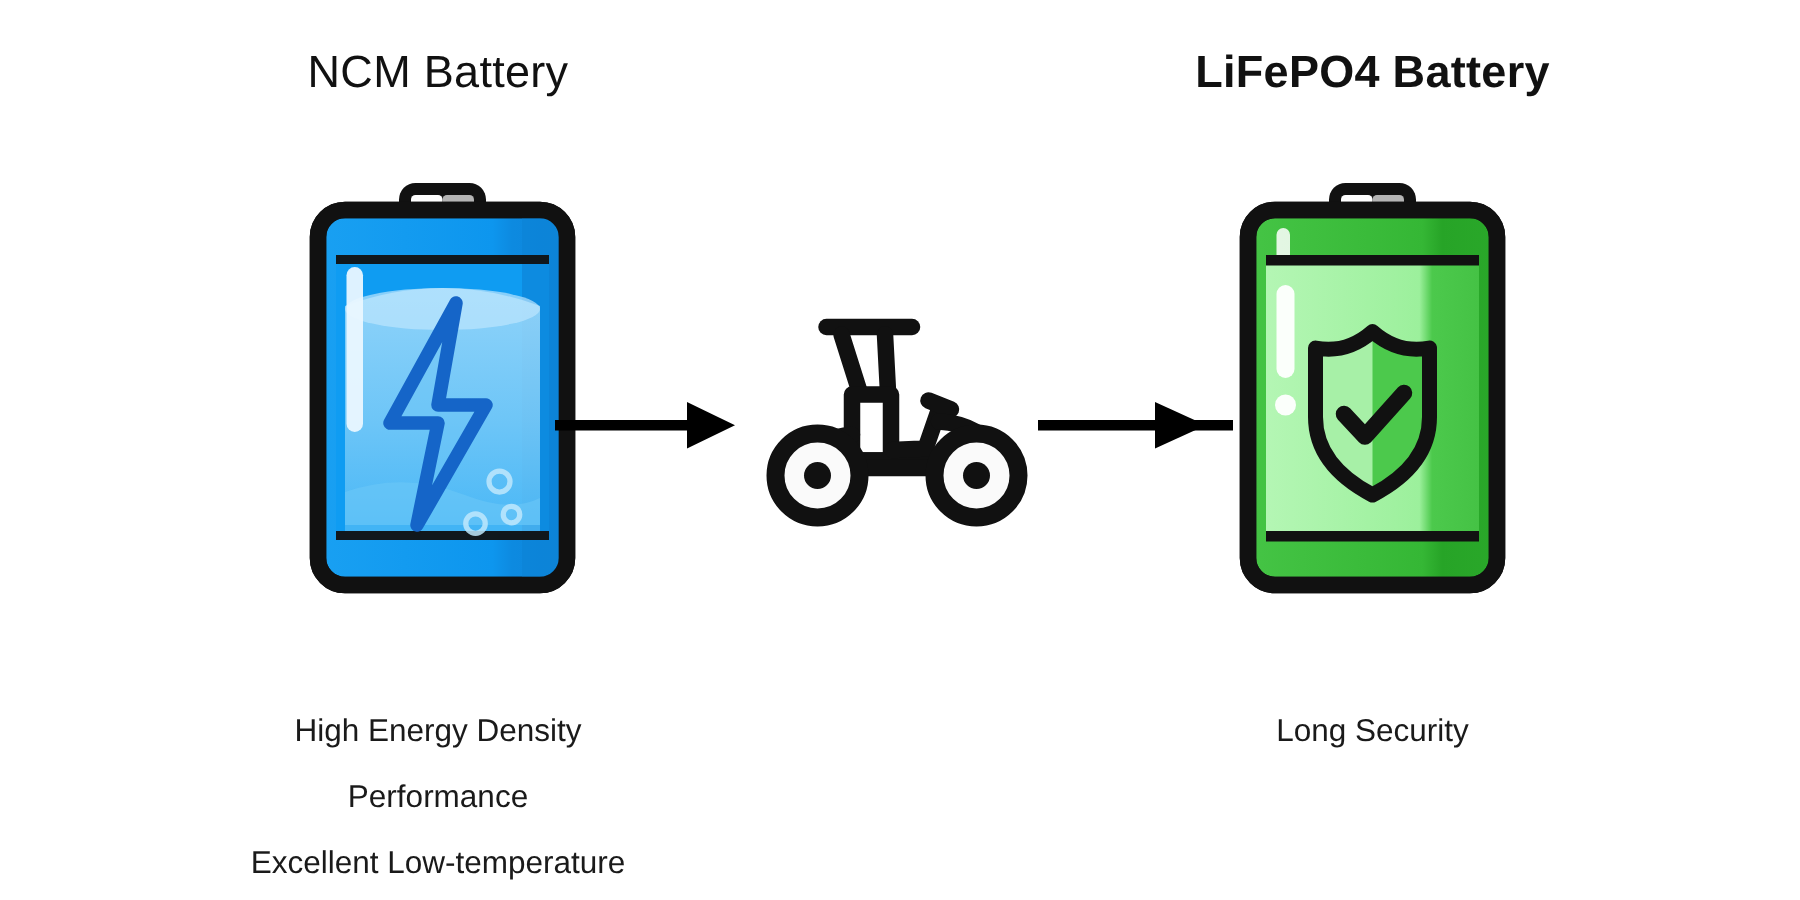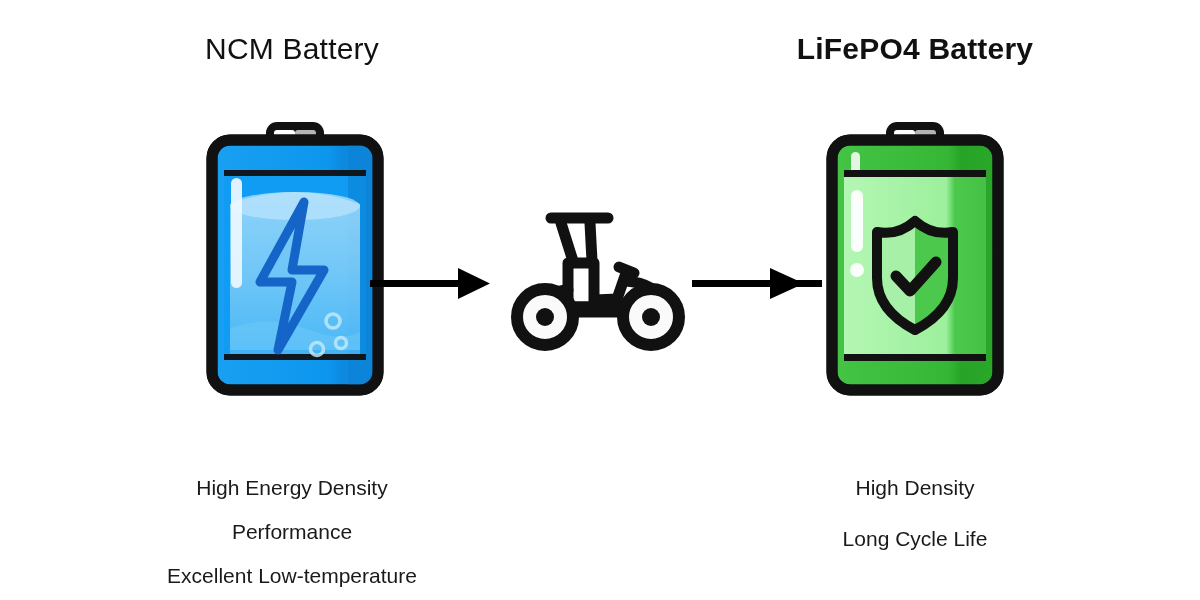--- a/index.html
+++ b/index.html
@@ -231,17 +231,16 @@
     </svg>
   </div>
 
   <div class="caption-block" id="captions-left">
     <p class="caption">High Energy Density</p>
     <p class="caption">Performance</p>
     <p class="caption" style="margin-bottom:0">Excellent Low-temperature</p>
   </div>
 
   <div class="caption-block" id="captions-right">
-    <p class="caption">High Density</p>
-    <p class="caption">Long Cycle Life</p>
+    <p class="caption">Long Security</p>
   </div>
 
 </div>
 
 </body></html>

